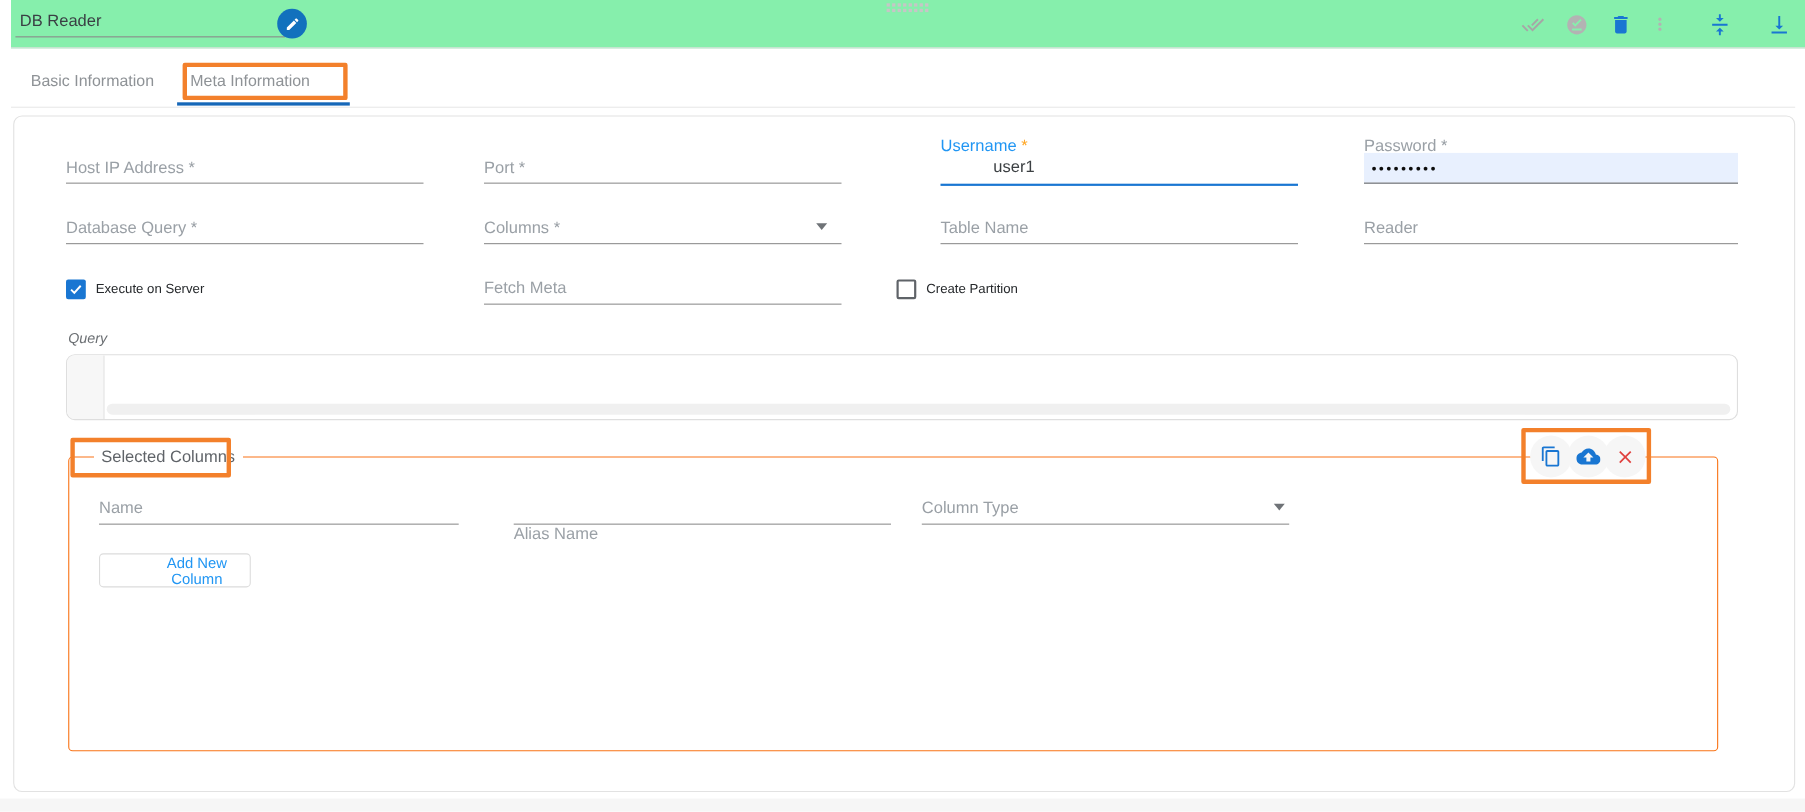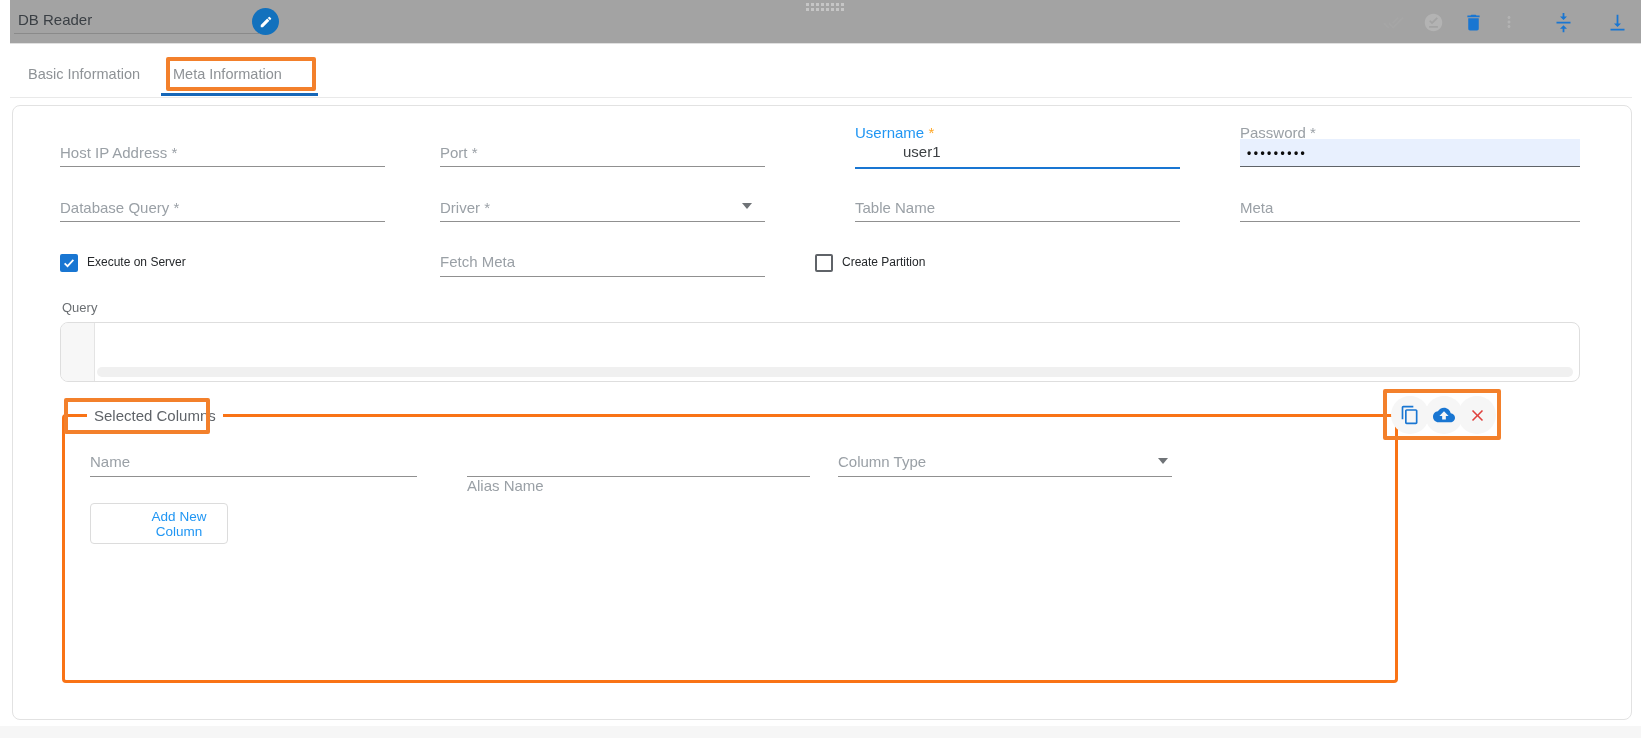--- a/index.html
+++ b/index.html
@@ -8,21 +8,21 @@
     position:relative;
     font-family:"Liberation Sans", sans-serif;
     background:#ffffff;
     overflow:hidden;
     color:#3c4043;
   }
 
   
   .header {
     position:absolute; left:10px; top:0; width:1631px; height:44px;
-    background:#a3a3a3; border-bottom:1px solid #e0e0e0;
+    background:#86efac; border-bottom:1px solid #e0e0e0;
   }
   .title-text { position:absolute; left:8px; top:11px; font-size:15px; color:#3a3f44; }
   .title-underline { position:absolute; left:4px; top:33px; width:245px; height:1px; background:#8a8a8a; }
   .edit-fab {
     position:absolute; left:242px; top:8px; width:27px; height:27px; border-radius:50%;
     background:#1271bd; display:flex; align-items:center; justify-content:center;
     border:none; cursor:pointer;
   }
   .edit-fab svg { width:14px; height:14px; fill:#ffffff; }
 
@@ -64,40 +64,40 @@
   .checkbox { position:absolute; width:18px; height:18px; border-radius:2px; cursor:pointer; }
   .checkbox.checked { background:#1976d2; display:flex; align-items:center; justify-content:center; }
   .checkbox.unchecked { background:#ffffff; border:2px solid #5f6368; }
   .checkbox svg { width:14px; height:14px; }
   .cb-label { position:absolute; font-size:12px; color:#25282b; }
 
   .pwd-bg { position:absolute; background:#e8f0fe; }
   .pwd-dots { position:absolute; font-size:12px; letter-spacing:2.5px; color:#0c0c0c; font-weight:bold; }
 
   
-  .query-label { position:absolute; left:62px; top:300px; font-size:13px; color:#6b6f73; }
+  .query-label { position:absolute; left:62px; top:300px; font-size:13px; color:#6b6f73;font-style:italic; }
   .query-editor { position:absolute; left:60px; top:322px; width:1520px; height:60px;
     border:1px solid #dedede; border-radius:8px; background:#ffffff; overflow:hidden; cursor:text; }
   .query-gutter { position:absolute; left:0; top:0; width:34px; height:100%;
     background:#f7f7f7; border-right:1px solid #e4e4e4; }
   .query-hscroll { position:absolute; left:36px; right:6px; bottom:4px; height:10px;
     background:#f0f0f0; border-radius:5px; }
 
   
-  .sel-fieldset { position:absolute; left:62px; top:407px; width:1336px; height:276px;
-    border:3px solid #f97316; border-radius:4px; }
+  .sel-fieldset { position:absolute; left:62px; top:407px; width:1500px; height:276px;
+    border:1px solid #f97316; border-radius:4px; }
   .sel-legend { margin-left:22px; padding:0 7px; font-size:15px; color:#5f6368; }
 
   .icon-circle { position:absolute; width:38px; height:38px; border-radius:50%;
     background:#f6f6f6; display:flex; align-items:center; justify-content:center;
     border:none; cursor:pointer; }
   .icon-circle svg { width:20px; height:20px; }
   .ic-red { fill:#e0413e; }
 
-  .add-btn { position:absolute; left:90px; top:503px; width:138px; height:41px;
+  .add-btn { position:absolute; left:90px; top:503px; width:138px; height:31px;
     background:#ffffff; border:1px solid #dcdcdc; border-radius:4px;
     color:#2196f3; font-size:13.5px; font-family:inherit; cursor:pointer;padding-left:40px; }
 
   .bottom-strip { position:absolute; left:0; top:726px; width:1641px; height:12px; background:#f6f6f6; }
 </style>
 </head>
 <body>
 
 <div class="header">
   <span class="title-text">DB Reader</span>
@@ -182,28 +182,28 @@
 <div class="u-line-focus" style="left:855px; top:167px; width:325px;"></div>
 
 <span class="small-label" style="left:1240px; top:124px; color:#9aa0a6;">Password *</span>
 <div class="pwd-bg" style="left:1240px; top:139px; width:340px; height:27px;"></div>
 <span class="pwd-dots" style="left:1247px; top:146px;">•••••••••</span>
 <div class="u-line" style="left:1240px; top:166px; width:340px; background:#5f6368;"></div>
 
 <span class="ph" style="left:60px; top:199px;">Database Query *</span>
 <div class="u-line" style="left:60px; top:221px; width:325px;"></div>
 
-<span class="ph" style="left:440px; top:199px;">Driver *</span>
+<span class="ph" style="left:440px; top:199px;">Columns *</span>
 <div class="dd-arrow" style="left:742px; top:203px;"></div>
 <div class="u-line" style="left:440px; top:221px; width:325px;"></div>
 
 <span class="ph" style="left:855px; top:199px;">Table Name</span>
 <div class="u-line" style="left:855px; top:221px; width:325px;"></div>
 
-<span class="ph" style="left:1240px; top:199px;">Meta</span>
+<span class="ph" style="left:1240px; top:199px;">Reader</span>
 <div class="u-line" style="left:1240px; top:221px; width:340px;"></div>
 
 <div class="checkbox checked" style="left:60px; top:254px;">
   <svg viewBox="0 0 24 24">
       <path fill="none" stroke="#ffffff" stroke-width="3" d="M4.5 12.5l5 5 10-11"></path>
     </svg>
 </div>
 <span class="cb-label" style="left:87px; top:255px;">Execute on Server</span>
 
 <span class="ph" style="left:440px; top:253px;">Fetch Meta</span>

